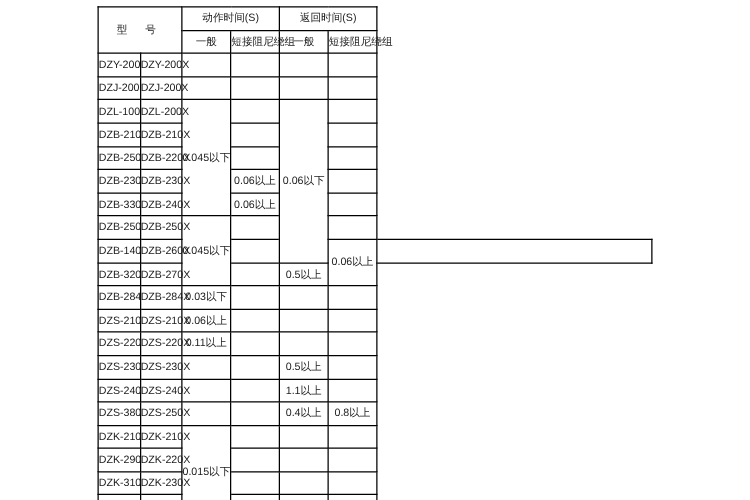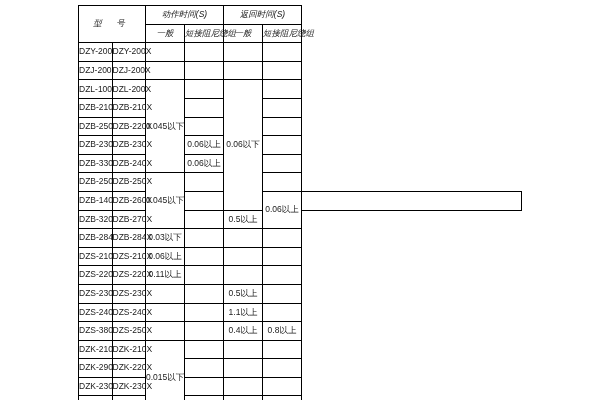--- a/index.html
+++ b/index.html
@@ -35,21 +35,20 @@
     padding: 0;
     text-align: center;
     vertical-align: middle;
     font-weight: normal;
     height: 17.6px;
     line-height: 1.1;
     white-space: nowrap;
   }
   table.spec th {
     font-size: 8.5px;
-    font-style: italic;
   }
   .c-model-a { width: 66px; }
   .c-model-b { width: 70px; }
   .c-time    { width: 77px; }
   .head-model {
     letter-spacing: 6px;
     padding-left: 6px;
   }
   .val { font-size: 8.5px; }
 </style>
@@ -197,21 +196,21 @@
         <td class="val"></td>
       </tr>
       <tr>
         <td class="c-model-a">DZK-290</td>
         <td class="c-model-b">DZK-220X</td>
         <td class="val"></td>
         <td class="val"></td>
         <td class="val"></td>
       </tr>
       <tr>
-        <td class="c-model-a">DZK-230</td>
+        <td class="c-model-a">DZK-310</td>
         <td class="c-model-b">DZK-230X</td>
         <td class="val"></td>
         <td class="val"></td>
         <td class="val"></td>
       </tr>
       <tr>
         <td class="c-model-a">DZK-240</td>
         <td class="c-model-b">DZK-240X</td>
         <td class="val"></td>
         <td class="val"></td>

